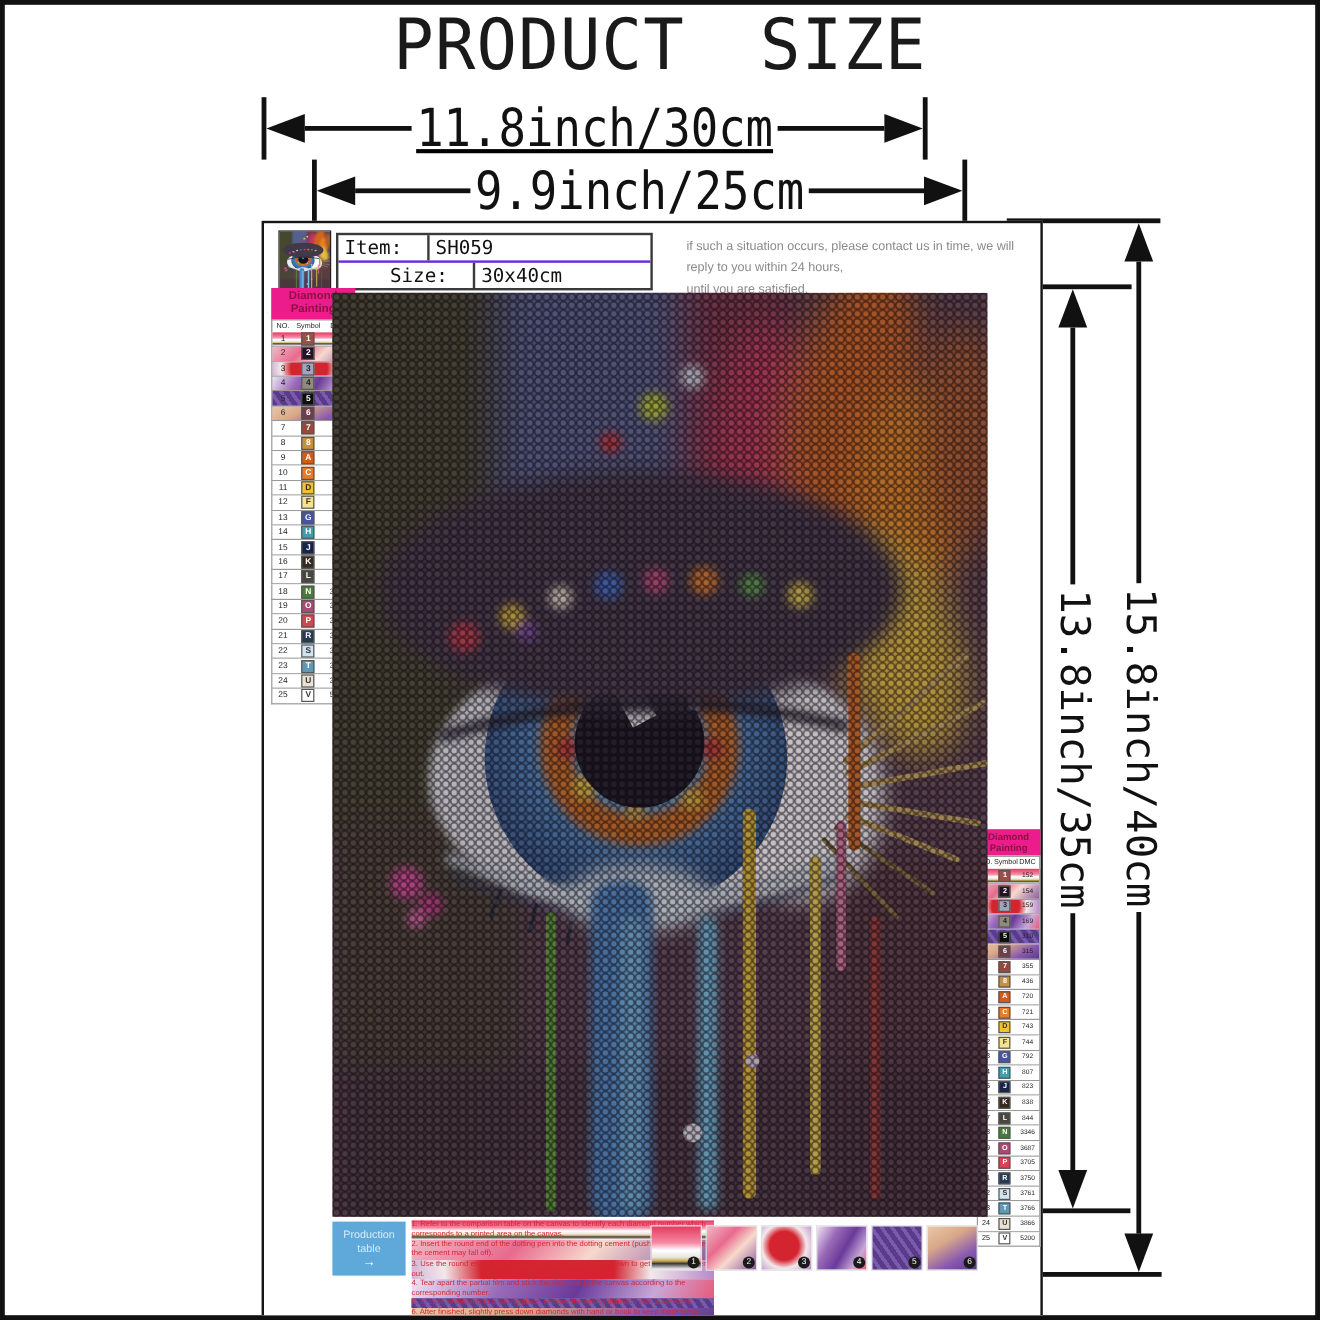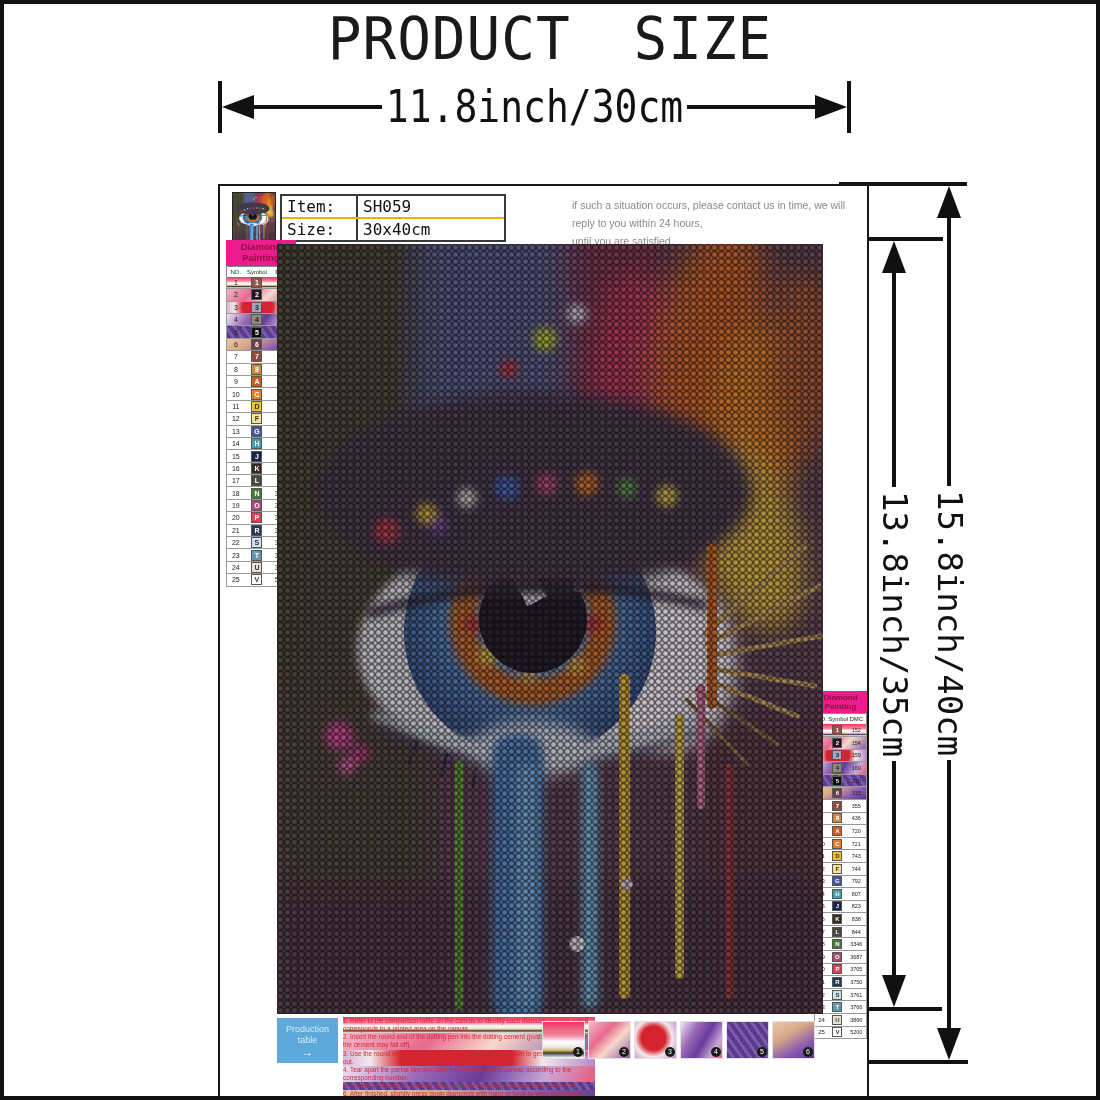--- a/index.html
+++ b/index.html
@@ -25,21 +25,21 @@
   .vah.d{border-top:32px solid #111;}
   .vlabel{font-family:"DejaVu Sans Mono",monospace;font-size:34px;color:#111;line-height:1.05;
           writing-mode:vertical-rl;white-space:nowrap;padding:4px 0;}
   .cap{position:absolute;height:4px;background:#111;}
   
   .canvas{position:absolute;left:214px;top:180px;width:651px;height:1063px;
           background:#fff;border:2px solid #151515;box-sizing:border-box;}
   .thumb{position:absolute;left:12px;top:6px;width:42px;height:48px;border:1px solid #222;}
   .item-table{position:absolute;left:60px;top:8px;border:2px solid #3a3a3a;}
   .it-row{display:flex;}
-  .it-row + .it-row{border-top:2px solid #eab308;}
+  .it-row + .it-row{border-top:2px solid #6d28d9;padding-left:38px;}
   .it-label,.it-value{font-family:"DejaVu Sans Mono",monospace;font-size:16px;color:#111;
           height:21px;line-height:21px;padding-left:5px;box-sizing:border-box;}
   .it-label{width:76px;border-right:2px solid #3a3a3a;}
   .it-value{width:146px;}
   .tips{position:absolute;left:352px;top:11px;width:298px;font-size:10.5px;color:#8a8a8a;line-height:1.7;}
   
   .legend{position:absolute;width:70px;font-family:"Liberation Sans",sans-serif;}
   .legend.leftpos{left:6px;top:54px;}
   .legend.rightpos{left:594px;top:505px;width:53px;}
   .legend-title{background:#ec1c8d;color:#8c1340;font-weight:bold;font-size:9.5px;
@@ -76,30 +76,39 @@
   .p5{background:repeating-linear-gradient(55deg,#5a3a8a 0 4px,#7a5aaa 4px 7px),linear-gradient(#5a3a8a,#5a3a8a);}
   .p6{background:linear-gradient(150deg,#e8c8a8 0%,#d8a888 35%,#8a5ab0 70%,#5a3a88 100%);}
 </style>
 </head>
 <body>
 
 <div class="stage">
 
   <div class="title">PRODUCT SIZE</div>
 
-  <div class="hdim" style="left:214px;top:77px;width:633px;height:52px;">
+  <div class="hdim" style="left:214px;top:77px;width:555px;height:52px;text-decoration:underline;">
     <div class="bar"></div>
     <div class="ah l"></div>
     <div class="seg"></div>
     <div class="dlabel">11.8inch/30cm</div>
     <div class="seg"></div>
     <div class="ah r"></div>
     <div class="bar"></div>
   </div>
 
+  <div class="hdim" style="left:256px;top:129px;width:546px;height:52px;">
+    <div class="bar"></div>
+    <div class="ah l"></div>
+    <div class="seg"></div>
+    <div class="dlabel">9.9inch/25cm</div>
+    <div class="seg"></div>
+    <div class="ah r"></div>
+    <div class="bar"></div>
+  </div>
 
   <div class="cap" style="left:835px;top:178px;width:128px;"></div>
   <div class="cap" style="left:864px;top:1056px;width:100px;"></div>
   <div class="cap" style="left:864px;top:233px;width:75px;"></div>
   <div class="cap" style="left:864px;top:1003px;width:74px;"></div>
 
   <div class="vdim" style="left:922px;top:182px;height:874px;width:46px;">
     <div class="vah u"></div>
     <div class="vseg"></div>
     <div class="vlabel">15.8inch/40cm</div>

